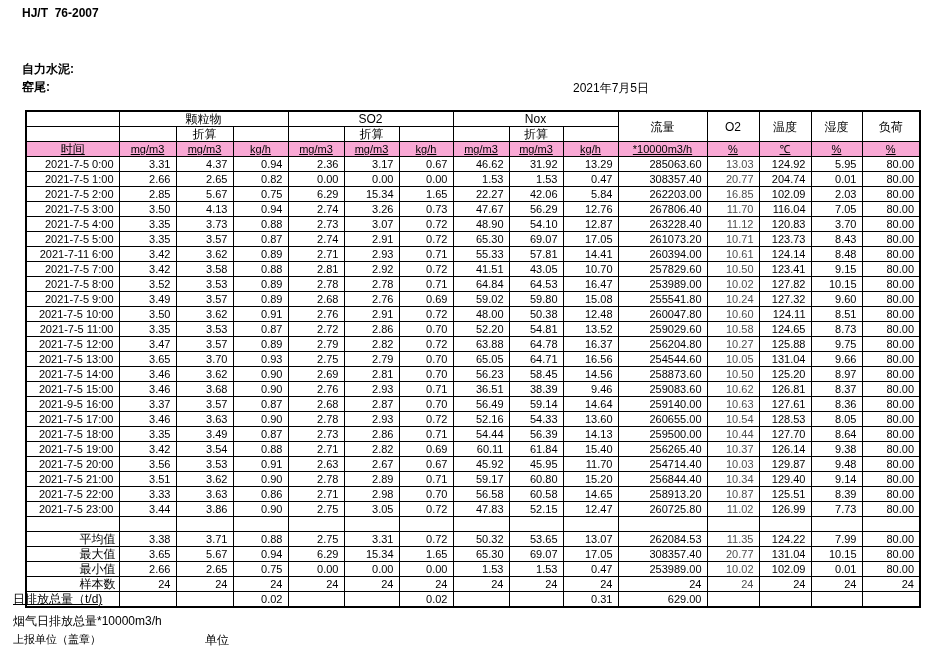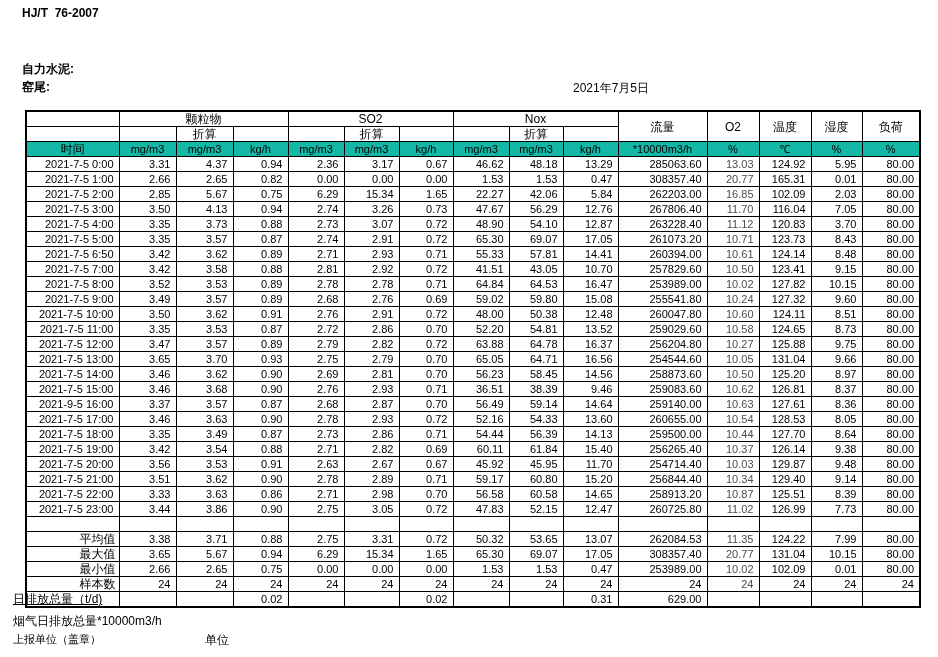--- a/index.html
+++ b/index.html
@@ -9,21 +9,21 @@
   .title{position:absolute;left:210px;top:26px;font-size:15px;font-weight:bold;letter-spacing:1px;}
   .company{position:absolute;left:22px;top:61px;font-size:12px;font-weight:bold;}
   .station{position:absolute;left:22px;top:79px;font-size:12px;font-weight:bold;}
   .date{position:absolute;left:573px;top:80px;font-size:12px;}
   table.report{position:absolute;left:25px;top:110px;border-collapse:collapse;table-layout:fixed;
         border:2px solid #000;font-size:11px;}
   .report th,.report td{border:1px solid #000;height:14px;line-height:14px;padding:0;
         white-space:nowrap;overflow:visible;}
   .report th{font-weight:normal;font-size:12px;text-align:center;}
   .report th.unit{font-size:11px;}
-  .green{background:#14b8a6;}
+  .green{background:#f9a8d4;text-decoration:underline;}
   td.c-time{text-align:right;padding-right:5px;}
   td.c-num{text-align:right;padding-right:5px;}
   td.col11{color:#4d4d4d;}
   td.c-label{text-align:right;padding-right:3px;font-size:12px;}
   td.c-label-daily{text-align:left;font-size:12px;text-indent:-14px;text-decoration:underline;}
   .footer-note{position:absolute;left:13px;top:613px;font-size:12px;}
   .footer-report-unit{position:absolute;left:13px;top:632px;font-size:11px;}
   .footer-unit{position:absolute;left:205px;top:632px;font-size:12px;}
 </style>
 </head>
@@ -98,42 +98,42 @@
     <tbody id="table-body">
         <tr>
           <td class="c-time">2021-7-5 0:00</td>
           <td class="c-num col1">3.31</td>
           <td class="c-num col2">4.37</td>
           <td class="c-num col3">0.94</td>
           <td class="c-num col4">2.36</td>
           <td class="c-num col5">3.17</td>
           <td class="c-num col6">0.67</td>
           <td class="c-num col7">46.62</td>
-          <td class="c-num col8">48.18</td>
+          <td class="c-num col8">31.92</td>
           <td class="c-num col9">13.29</td>
           <td class="c-num col10">285063.60</td>
           <td class="c-num col11">13.03</td>
           <td class="c-num col12">124.92</td>
           <td class="c-num col13">5.95</td>
           <td class="c-num col14">80.00</td>
         </tr>
         <tr>
           <td class="c-time">2021-7-5 1:00</td>
           <td class="c-num col1">2.66</td>
           <td class="c-num col2">2.65</td>
           <td class="c-num col3">0.82</td>
           <td class="c-num col4">0.00</td>
           <td class="c-num col5">0.00</td>
           <td class="c-num col6">0.00</td>
           <td class="c-num col7">1.53</td>
           <td class="c-num col8">1.53</td>
           <td class="c-num col9">0.47</td>
           <td class="c-num col10">308357.40</td>
           <td class="c-num col11">20.77</td>
-          <td class="c-num col12">165.31</td>
+          <td class="c-num col12">204.74</td>
           <td class="c-num col13">0.01</td>
           <td class="c-num col14">80.00</td>
         </tr>
         <tr>
           <td class="c-time">2021-7-5 2:00</td>
           <td class="c-num col1">2.85</td>
           <td class="c-num col2">5.67</td>
           <td class="c-num col3">0.75</td>
           <td class="c-num col4">6.29</td>
           <td class="c-num col5">15.34</td>
@@ -192,21 +192,21 @@
           <td class="c-num col7">65.30</td>
           <td class="c-num col8">69.07</td>
           <td class="c-num col9">17.05</td>
           <td class="c-num col10">261073.20</td>
           <td class="c-num col11">10.71</td>
           <td class="c-num col12">123.73</td>
           <td class="c-num col13">8.43</td>
           <td class="c-num col14">80.00</td>
         </tr>
         <tr>
-          <td class="c-time">2021-7-5 6:50</td>
+          <td class="c-time">2021-7-11 6:00</td>
           <td class="c-num col1">3.42</td>
           <td class="c-num col2">3.62</td>
           <td class="c-num col3">0.89</td>
           <td class="c-num col4">2.71</td>
           <td class="c-num col5">2.93</td>
           <td class="c-num col6">0.71</td>
           <td class="c-num col7">55.33</td>
           <td class="c-num col8">57.81</td>
           <td class="c-num col9">14.41</td>
           <td class="c-num col10">260394.00</td>

